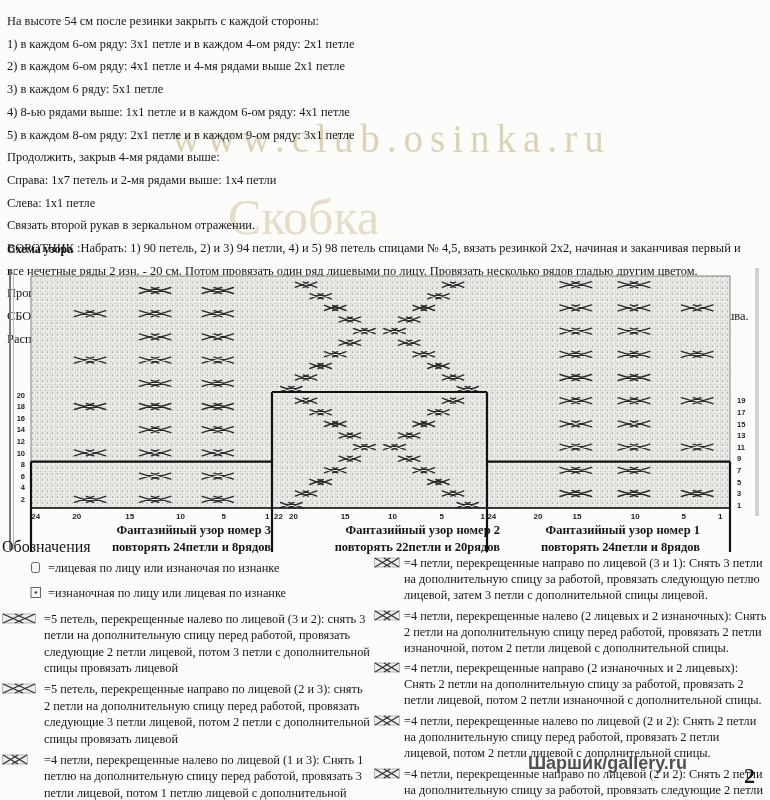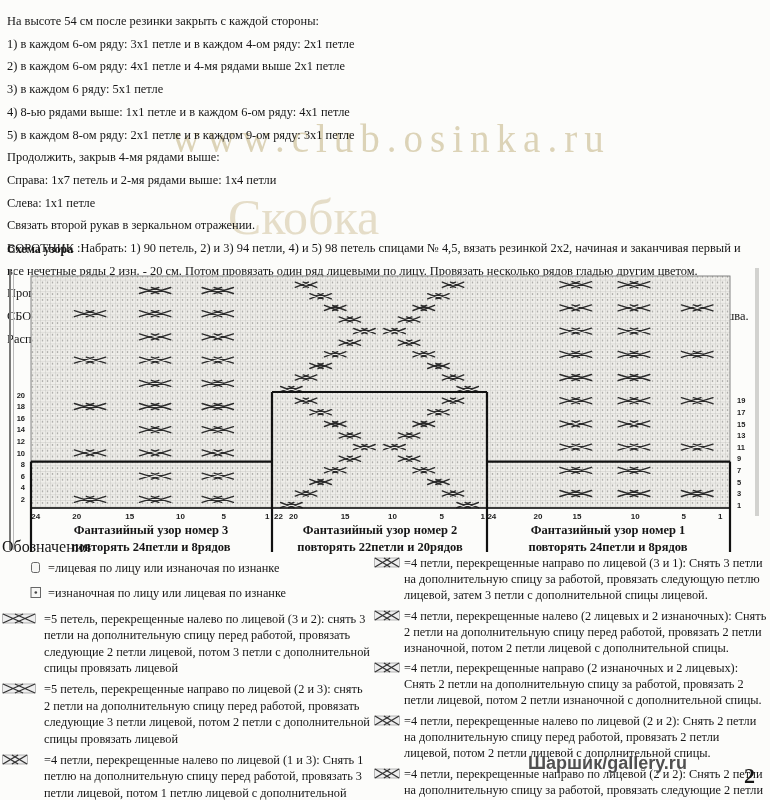--- a/index.html
+++ b/index.html
@@ -17,21 +17,21 @@
   .wm-gallery{left:528px;top:753px;font-size:18px;font-weight:bold;
               font-family:"Liberation Sans",sans-serif;color:rgba(55,55,55,0.88);
               text-shadow:0 0 2px #fff;}
   .page-number{position:absolute;left:744px;top:763px;font-size:22px;font-weight:bold;}
   
   .chart-heading{position:absolute;left:7px;top:242px;margin:0;font-size:12px;font-weight:bold;}
   .legend-title{position:absolute;left:2px;top:538px;font-size:16px;font-weight:normal;}
   
   .chart-svg{position:absolute;left:0;top:268px;width:770px;height:295px;}
   
-  .chart-caption{position:absolute;top:522px;width:240px;text-align:center;
+  .chart-caption{position:absolute;top:522px;width:240px;text-align:right;
                  font-size:12.5px;font-weight:bold;line-height:17px;}
   
   .legend-col{position:absolute;font-size:12.3px;line-height:16.4px;}
   .legend-col.left{left:2px;top:560px;width:368px;}
   .legend-col.right{left:374px;top:556px;width:394px;line-height:15.9px;}
   .legend-item{position:relative;margin-bottom:5px;}
   .legend-item .sym{position:absolute;top:1px;left:0;}
   .legend-item.pad30{padding-left:30px;}
   .legend-item.pad40{padding-left:42px;}
   .legend-item.inset .sym{left:28px;}
@@ -223,21 +223,21 @@
 
   <div id="captions">
       <div class="chart-caption" style="left: 31px;">
         <div>Фантазийный узор номер 3</div>
         <div>повторять 24петли и 8рядов</div>
       </div>
       <div class="chart-caption" style="left: 260px;">
         <div>Фантазийный узор номер 2</div>
         <div>повторять 22петли и 20рядов</div>
       </div>
-      <div class="chart-caption" style="left: 488px;">
+      <div class="chart-caption" style="left: 460px;">
         <div>Фантазийный узор номер 1</div>
         <div>повторять 24петли и 8рядов</div>
       </div>
     </div>
 
   <div class="legend-title">Обозначения</div>
 
   <div class="legend-col left" id="legend-left">
       <div class="legend-item inset"><span class="sym"><svg width="12" height="11" viewBox="0 0 12 11">
             <rect x="1.5" y="0.5" width="8" height="10" rx="2" fill="#f7f7f5" stroke="#666" stroke-width="1"></rect>

